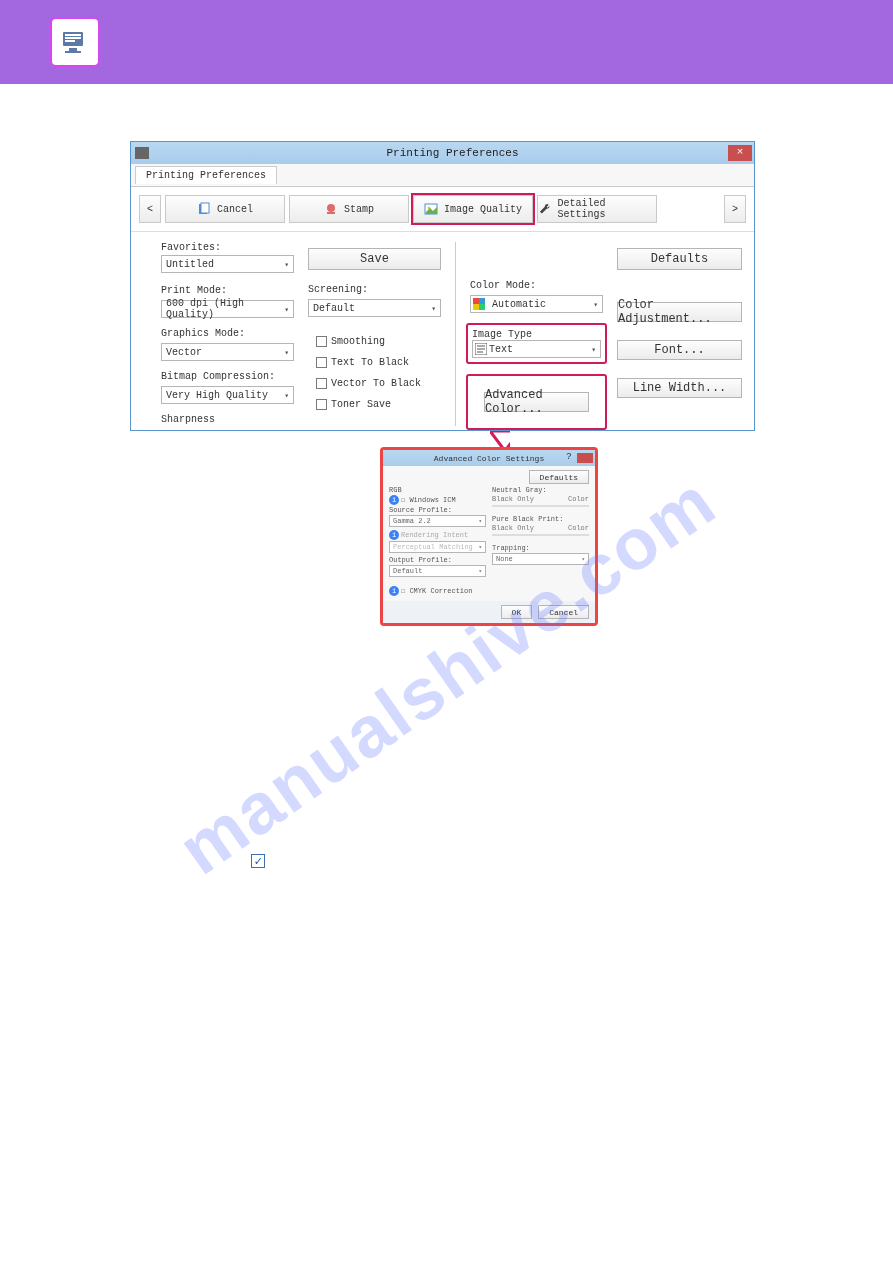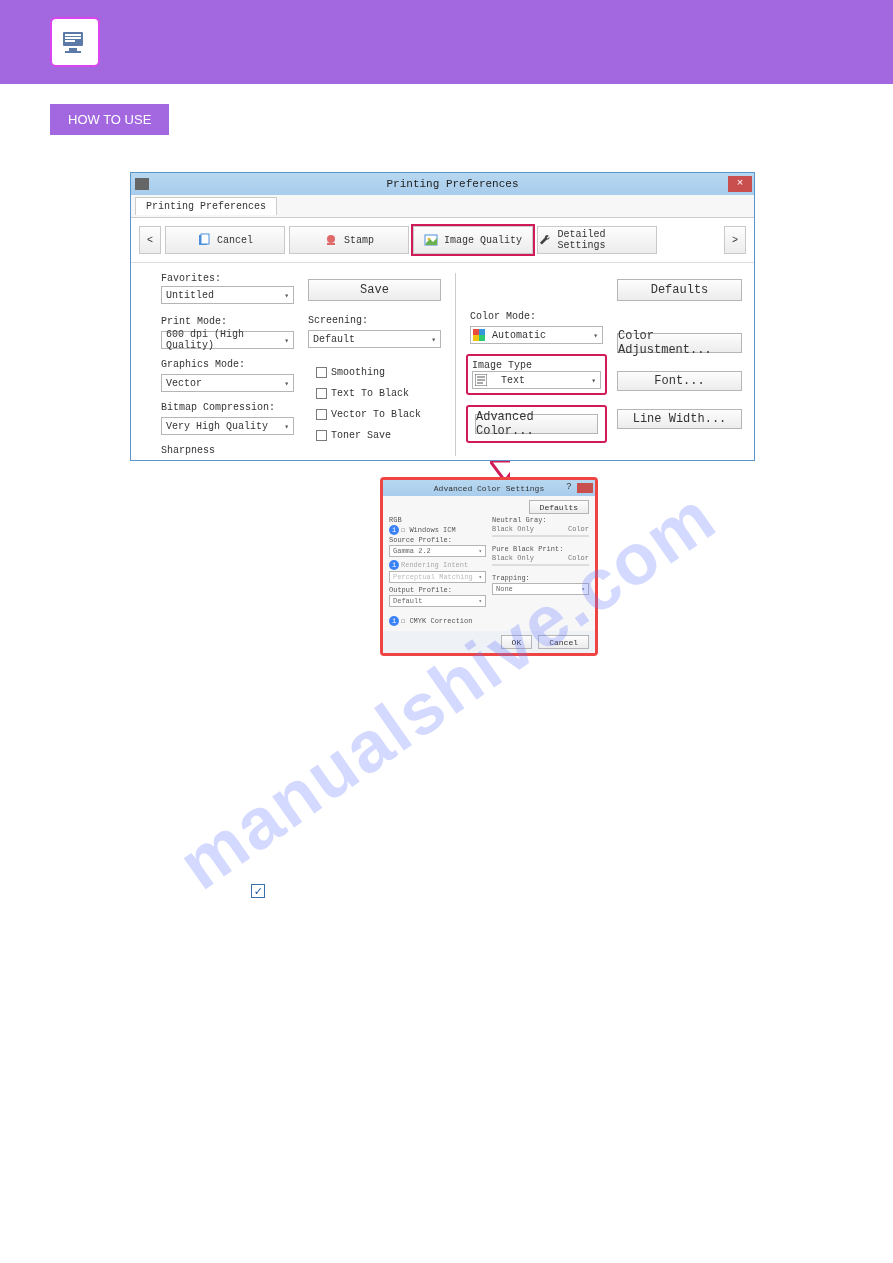--- a/index.html
+++ b/index.html
@@ -82,24 +82,20 @@
         <rect x="6" y="8" width="16" height="2" fill="#fff"></rect>
         <rect x="6" y="11" width="16" height="2" fill="#fff"></rect>
         <rect x="6" y="14" width="10" height="2" fill="#fff"></rect>
         <rect x="10" y="22" width="8" height="3" fill="#5b7aa8"></rect>
         <rect x="6" y="25" width="16" height="2" fill="#5b7aa8"></rect>
       </svg>
   </div>
 </div>
 
 <div class="content">
-  <div class="breadcrumb-row">
-    <div class="tag">HOW TO USE</div>
-    <div class="breadcrumb-text">&gt; Windows &gt; [Image Quality]</div>
-  </div>
   <div class="step-line"><span class="step-num">2</span><span>2 Specify the "Image Type", and click [Advanced Color...].</span></div>
 
   <div class="screenshot-wrap">
 
     <div class="win">
       <div class="win-titlebar">
         <div class="win-printer-icon"></div>
         <div class="win-title">Printing Preferences</div>
         <div class="win-close">×</div>
       </div>
@@ -202,33 +198,33 @@
                   <rect y="6" width="6" height="6" fill="#f1c40f"></rect>
                   <rect x="6" y="6" width="6" height="6" fill="#2ecc71"></rect>
                 </svg>
                 <span>Automatic</span>
               </span>
             </div>
           <div style="height:6px"></div>
           <div class="hl-box">
             <div class="lbl">Image Type</div>
             <div class="sel" style="padding-left:2px">
-                <span style="display:flex;align-items:flex-end;gap:14px">
+                <span style="display:flex;align-items:flex-end;gap:2px">
                   <svg width="12" height="12">
                     <rect width="12" height="12" fill="#fff" stroke="#555"></rect>
                     <line x1="2" y1="3" x2="10" y2="3" stroke="#555"></line>
                     <line x1="2" y1="6" x2="10" y2="6" stroke="#555"></line>
                     <line x1="2" y1="9" x2="8" y2="9" stroke="#555"></line>
                   </svg>
                   <span>Text</span>
                 </span>
               </div>
           </div>
           <div style="height:10px"></div>
-          <div class="hl-box" style="padding:7px">
+          <div class="hl-box" style="padding:16px">
             <div class="btn">Advanced Color...</div>
           </div>
         </div>
 
         <div class="col far">
           <div style="height:2px"></div>
           <div class="btn wide" style="height:22px;margin-bottom:10px">Defaults</div>
           <div style="height:14px"></div>
           <div class="btn wide">Color Adjustment...</div>
           <div style="height:10px"></div>

